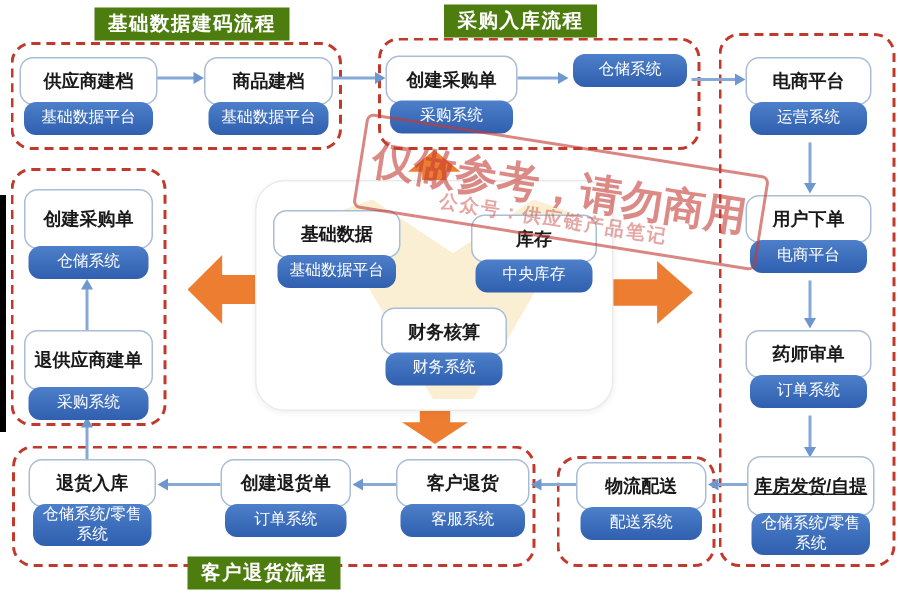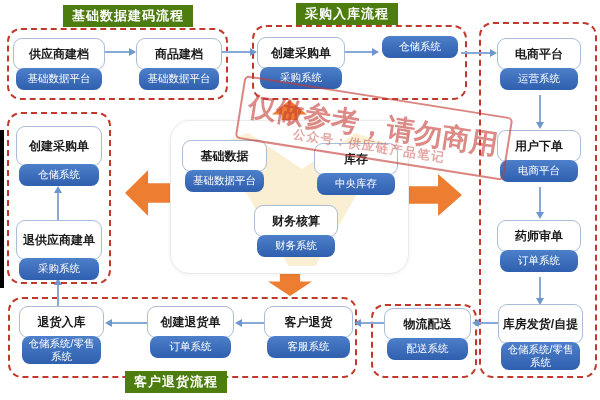--- a/index.html
+++ b/index.html
@@ -124,21 +124,21 @@
   </div>
   <div class="node" style="left:497px;top:130px;width:84px;">
     <div class="nlabel">用户下单</div>
     <div class="nsys">电商平台</div>
   </div>
   <div class="node" style="left:497px;top:220px;width:84px;">
     <div class="nlabel">药师审单</div>
     <div class="nsys">订单系统</div>
   </div>
   <div class="node" style="left:498px;top:304px;width:85px;">
-    <div class="nlabel" style="min-height:34px;">库房发货/自提</div>
+    <div class="nlabel" style="min-height:34px;text-decoration:underline;">库房发货/自提</div>
     <div class="nsys">仓储系统/零售系统</div>
   </div>
 
   <div class="node" style="left:384px;top:308px;width:87px;">
     <div class="nlabel">物流配送</div>
     <div class="nsys">配送系统</div>
   </div>
   <div class="node" style="left:264px;top:306px;width:89px;">
     <div class="nlabel">客户退货</div>
     <div class="nsys">客服系统</div>

